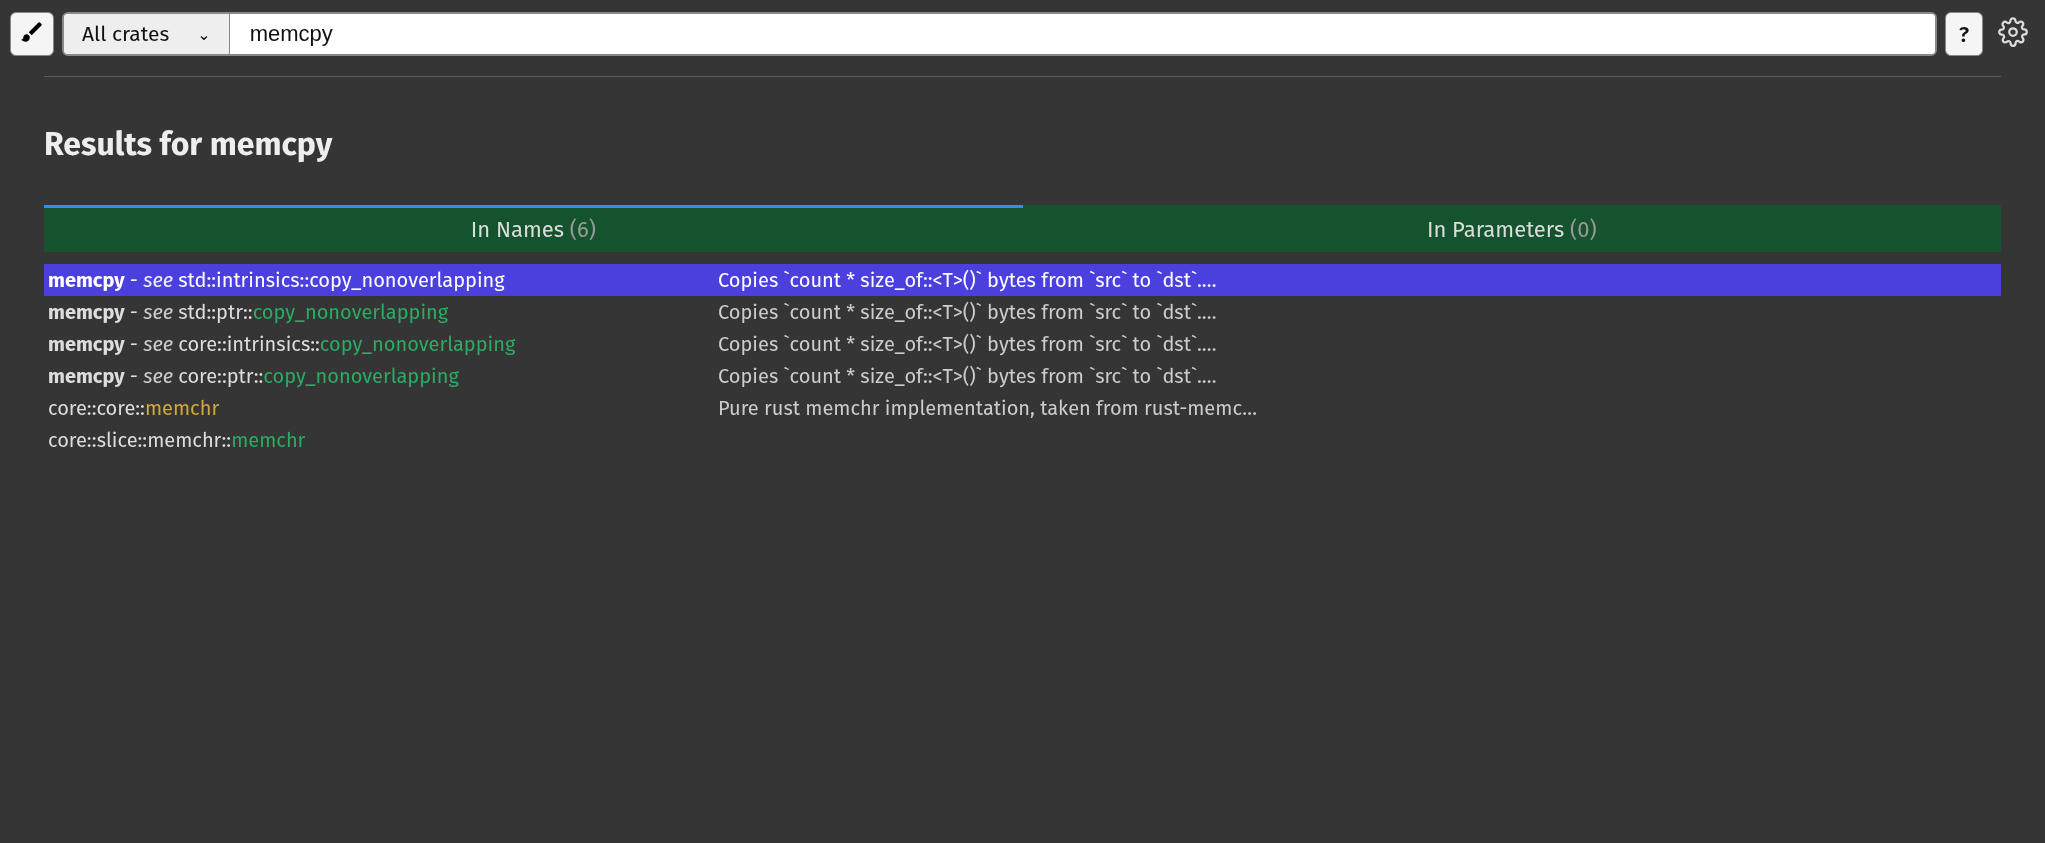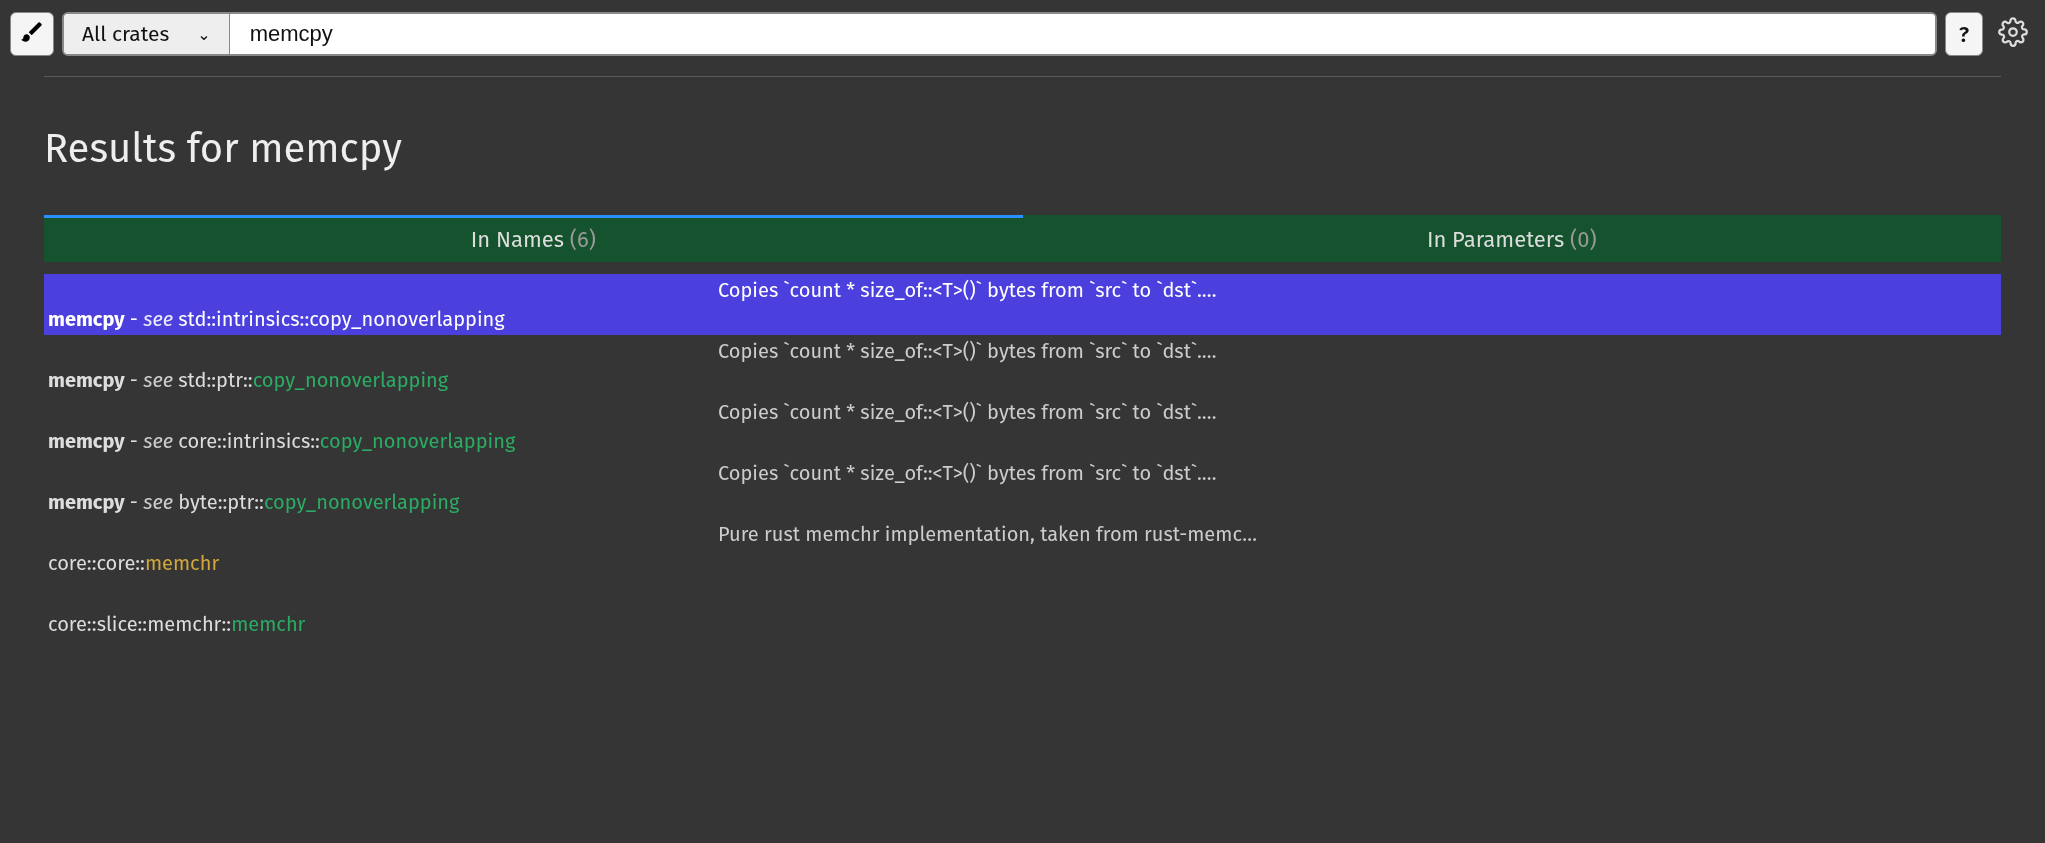--- a/index.html
+++ b/index.html
@@ -72,22 +72,22 @@
     }
     .settings-btn { width: 44px; background: transparent; border: none; }
     .settings-btn svg { width: 30px; height: 30px; stroke: #ddd; fill: none; stroke-width: 1.8; }
     .help-btn { color: #111; font-size: 22px; font-weight: 500; }
     .divider {
       border-top: 1px solid #5a5a5a;
       margin: 20px 44px 0 44px;
     }
     .content { padding: 48px 44px 0 44px; }
     .heading {
-      font-size: 40px;
-      font-weight: 400;
+      font-size: 32px;
+      font-weight: 700;
       color: #eee;
       margin-bottom: 42px;
     }
     .tabs {
       display: flex;
       background: #2a2a2a;
     }
     .tab {
       flex: 1;
       text-align: center;
@@ -104,21 +104,21 @@
     .tab .count { color: #999; }
     .results { margin-top: 12px; }
     .result-row {
       display: flex;
       gap: 40px;
       padding: 1px 4px;
       line-height: 1.5;
       cursor: pointer;
     }
     .result-row.selected { background: #4b3fdd; color: #fff; }
-    .result-left { flex: 0 0 630px; min-width: 0; overflow: hidden; text-overflow: ellipsis; white-space: nowrap; margin-top: 29px; }
+    .result-left { flex: 0 0 630px; min-width: 0; overflow: hidden; text-overflow: ellipsis; white-space: nowrap; }
     .result-right { flex: 1; color: #ccc; white-space: nowrap; overflow: hidden; text-overflow: ellipsis; }
     .result-row.selected .result-right { color: #fff; }
     .kw { font-weight: 700; }
     .see { font-style: italic; opacity: 0.9; }
     .fn-link { color: #2bab63; }
     .mod-link { color: #d2a73d; }
     .path { }
   </style>
 </head>
 <body>
@@ -166,21 +166,21 @@
       </div>
       <div class="result-row">
         <div class="result-left"><span class="kw">memcpy</span> - <span class="see">see </span><span class="path">std::ptr::</span><span class="fn-link">copy_nonoverlapping</span></div>
         <div class="result-right">Copies `count * size_of::&lt;T&gt;()` bytes from `src` to `dst`.…</div>
       </div>
       <div class="result-row">
         <div class="result-left"><span class="kw">memcpy</span> - <span class="see">see </span><span class="path">core::intrinsics::</span><span class="fn-link">copy_nonoverlapping</span></div>
         <div class="result-right">Copies `count * size_of::&lt;T&gt;()` bytes from `src` to `dst`.…</div>
       </div>
       <div class="result-row">
-        <div class="result-left"><span class="kw">memcpy</span> - <span class="see">see </span><span class="path">byte::ptr::</span><span class="fn-link">copy_nonoverlapping</span></div>
+        <div class="result-left"><span class="kw">memcpy</span> - <span class="see">see </span><span class="path">core::ptr::</span><span class="fn-link">copy_nonoverlapping</span></div>
         <div class="result-right">Copies `count * size_of::&lt;T&gt;()` bytes from `src` to `dst`.…</div>
       </div>
       <div class="result-row">
         <div class="result-left"><span class="path">core::core::</span><span class="mod-link">memchr</span></div>
         <div class="result-right">Pure rust memchr implementation, taken from rust-memc…</div>
       </div>
       <div class="result-row">
         <div class="result-left"><span class="path">core::slice::memchr::</span><span class="fn-link">memchr</span></div>
       </div>
     </div>

